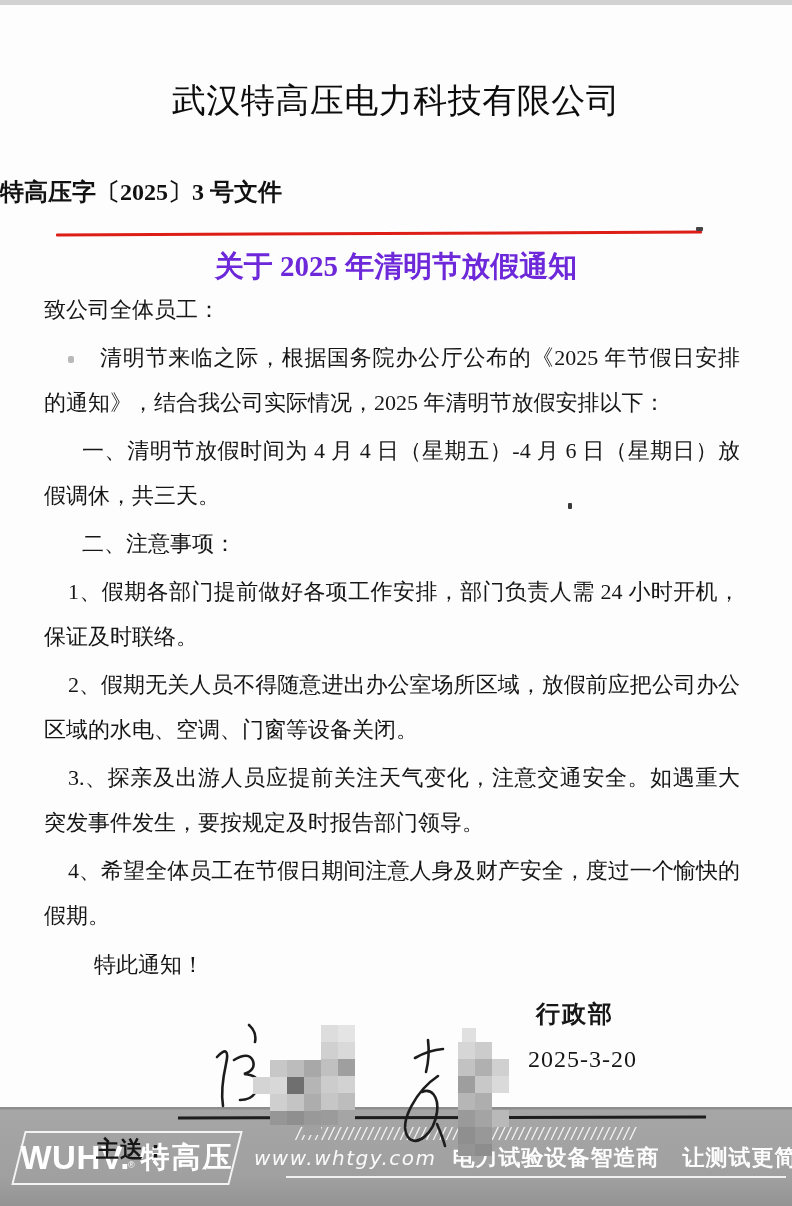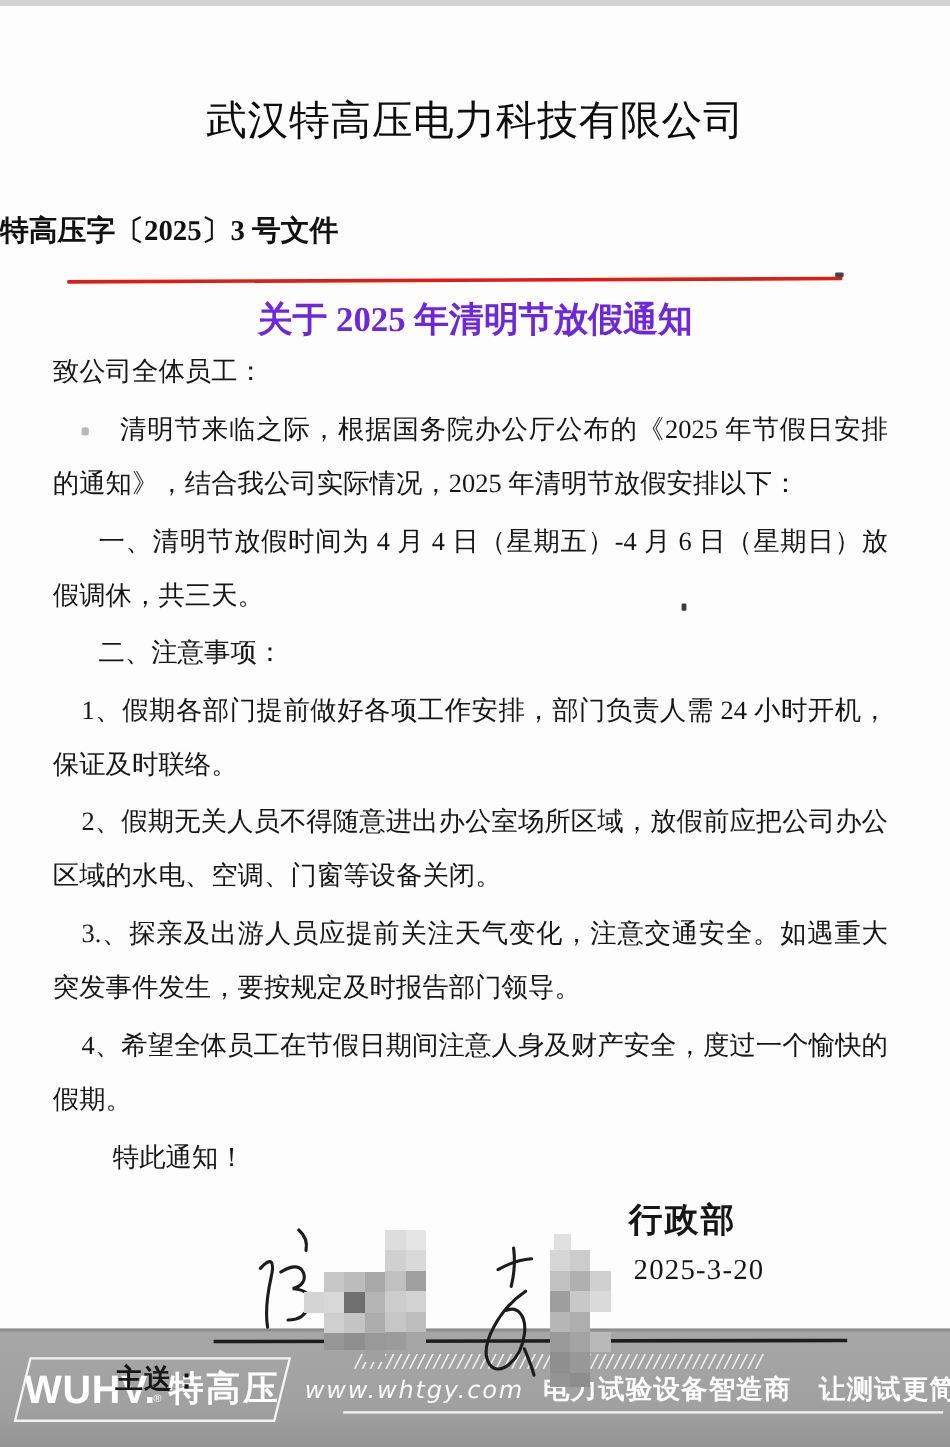--- a/index.html
+++ b/index.html
@@ -28,21 +28,21 @@
 
   
   .body-block{ left:44px; top:287px; width:696px; font-size:22px; line-height:45px; }
   .para{ text-align:justify; text-align-last:left; margin-bottom:3px; }
   .ind-intro{ text-indent:56px; }
   .ind2{ text-indent:38px; }
   .ind1{ text-indent:24px; }
   .closing{ text-indent:50px; margin-top:4px; }
 
   
-  .dept{ left:524px; top:998px; font-size:28px; font-weight:600; letter-spacing:2px; }
+  .dept{ left:536px; top:998px; font-size:24px; font-weight:600; letter-spacing:2px; }
   .sign-date{ left:528px; top:1046px; font-size:24px; letter-spacing:1px; }
 
   
   .mainsend{ left:96px; top:1086px; font-size:23px; font-weight:600; z-index:4; letter-spacing:1px;margin-top:48px; }
   .mainsend-line{ left:178px; top:1116px; width:528px; height:3px; background:#1d1d1d;
     z-index:4; transform:rotate(-0.1deg); }
 
   
   .sig-svg{ left:0; top:0; width:792px; height:1206px; z-index:5; pointer-events:none; }
 

